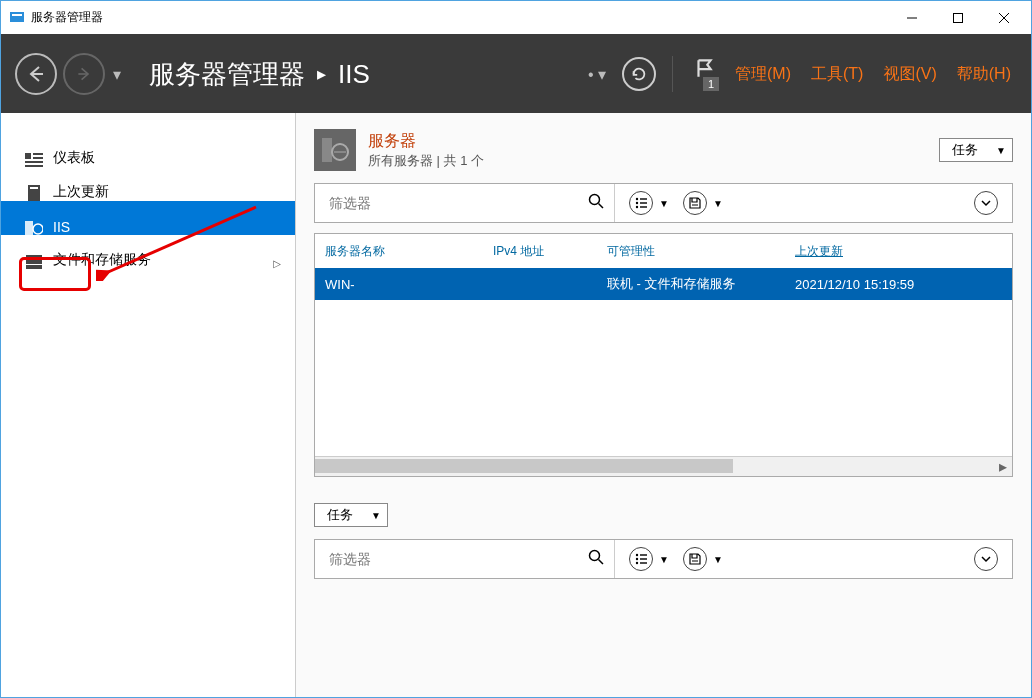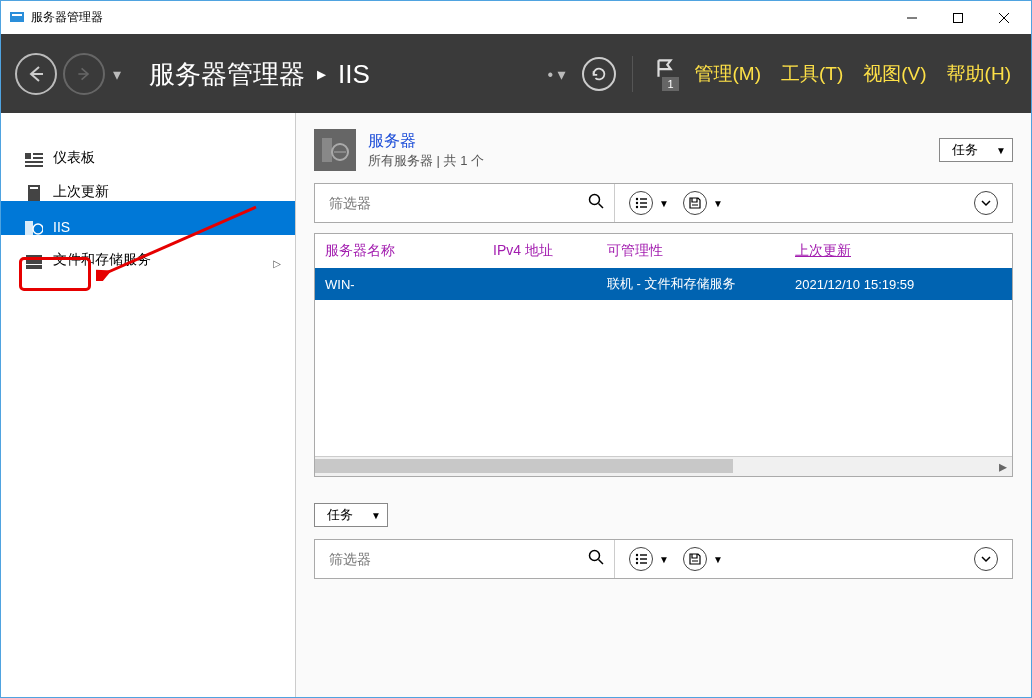--- a/index.html
+++ b/index.html
@@ -19,52 +19,52 @@
     .navbtn.fwd { border-color:#666; }
     .navdrop { margin-left:2px; color:#bbb; }
     .crumbs { margin-left:28px; font-size:26px; font-weight:300; display:flex; align-items:center; gap:12px; }
     .crumbs .sep { font-size:18px; }
     .nav-spacer { flex:1; }
     .navdd { color:#bbb; margin:0 10px; }
     .refresh-btn { width:34px; height:34px; border-radius:50%; border:2px solid #ccc; display:flex; align-items:center; justify-content:center; margin:0 6px; }
     .divider-v { width:1px; height:36px; background:#555; margin:0 10px; }
     .flag { position:relative; width:30px; height:34px; display:flex; align-items:flex-start; justify-content:center; margin:0 6px; }
     .flag .badge { position:absolute; bottom:0; right:0; background:#666; color:#fff; font-size:11px; padding:1px 5px; }
-    .menuitem { font-size:19px; color:#fde047; margin:0 10px; white-space:nowrap; }
+    .menuitem { font-size:16px; color:#f97316; margin:0 10px; white-space:nowrap; }
     
     
     .main { display:flex; height:calc(100% - 34px - 78px); }
     .sidebar { width:295px; background:#fff; border-right:1px solid #ccc; padding-top:20px; }
     .sb-item { height:34px; display:flex; align-items:flex-end; padding-left:24px; font-size:14px; color:#000; gap:10px; }
     .sb-item.active { background:#0078d7; color:#fff; }
     .sb-item .sbicon { width:18px; display:flex; align-items:center; justify-content:center; }
     .sb-item .chev { margin-left:auto; margin-right:14px; font-size:10px; color:#555; }
     .highlight-box { position:absolute; border:3px solid #e60000; border-radius:5px; left:18px; top:256px; width:72px; height:34px; pointer-events:none; }
     
     .content { flex:1; background:#fafafa; padding:16px 18px 0 18px; overflow:hidden; display:flex; flex-direction:column; gap:26px; }
     
     .section-head { display:flex; align-items:center; gap:12px; }
     .section-icon { width:42px; height:42px; background:#666; display:flex; align-items:center; justify-content:center; }
     .section-titles { flex:1; }
-    .section-title { font-size:16px; color:#1d4ed8; }
+    .section-title { font-size:16px; color:#c2410c; }
     .section-sub { font-size:13px; color:#555; }
     .tasks-btn { border:1px solid #888; background:#fff; display:flex; align-items:center; padding:2px 6px 2px 12px; font-size:13px; }
     .tasks-btn .dd { margin-left:18px; font-size:10px; }
     
     .toolbar { border:1px solid #aaa; background:#fff; display:flex; align-items:center; padding:0 14px 0 0; margin-top:12px; }
     .filter-wrap { display:flex; align-items:center; height:38px; border-right:1px solid #ccc; width:300px; padding-left:14px; }
     .filter-wrap input { border:none; outline:none; font-size:14px; width:100%; background:transparent; }
     .filter-wrap .sicon { margin:0 10px; }
     .tb-btn { margin-left:14px; display:flex; align-items:center; gap:6px; }
     .tb-circle { width:24px; height:24px; border-radius:50%; border:1.5px solid #444; display:flex; align-items:center; justify-content:center; }
     .tb-spacer { flex:1; }
     .collapse-btn { width:24px; height:24px; border-radius:50%; border:1.5px solid #444; display:flex; align-items:center; justify-content:center; }
     
     .table { border:1px solid #aaa; background:#fff; margin-top:10px; }
-    .thead { display:flex; height:34px; align-items:center; color:#a21caf; font-size:14px; }
+    .thead { display:flex; height:34px; align-items:center; color:#0369a1; font-size:12px; }
     .thead .th { padding:0 10px; }
     .th1 { width:168px; } .th2 { width:114px; } .th3 { width:188px; } .th4 { flex:1;text-decoration:underline; }
     .trow { display:flex; height:32px; align-items:center; background:#0063b1; color:#fff; font-size:13px; }
     .trow .td { padding:0 10px; white-space:nowrap; overflow:hidden; }
     .tbody-space { height:156px; }
     .hscroll { height:20px; border-top:1px solid #ccc; position:relative; background:#f0f0f0; }
     .hscroll .thumb { position:absolute; left:0; top:2px; height:14px; width:60%; background:#c8c8c8; }
     .hscroll .arr { position:absolute; top:0; width:18px; height:18px; display:flex; align-items:center; justify-content:center; color:#666; }
     .hscroll .arr.l { left:0; } .hscroll .arr.r { right:0; }
     

